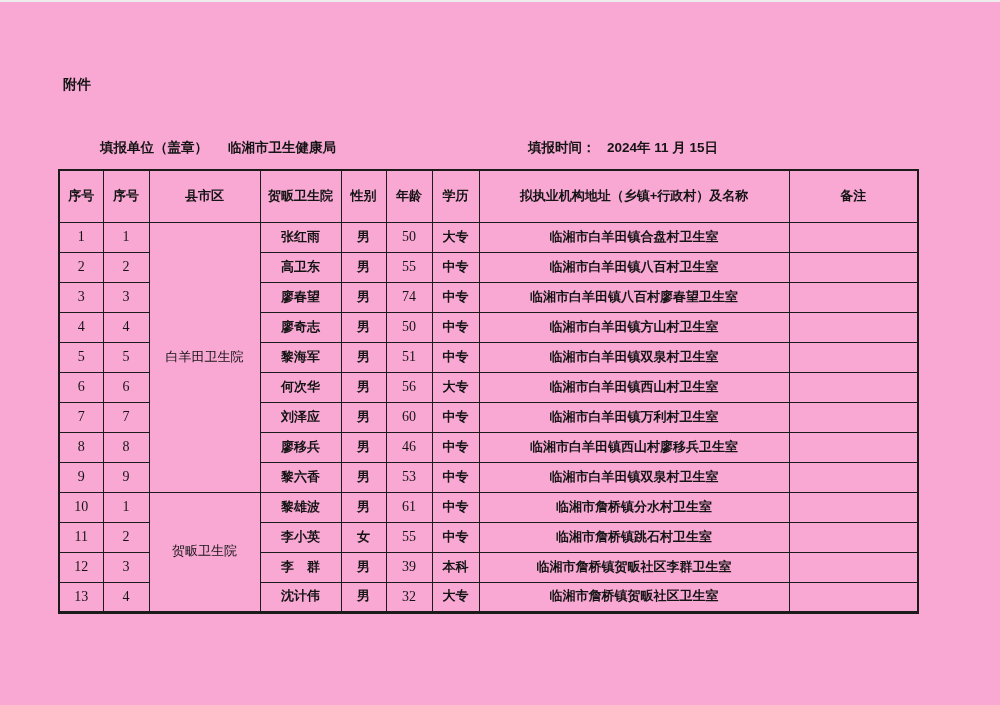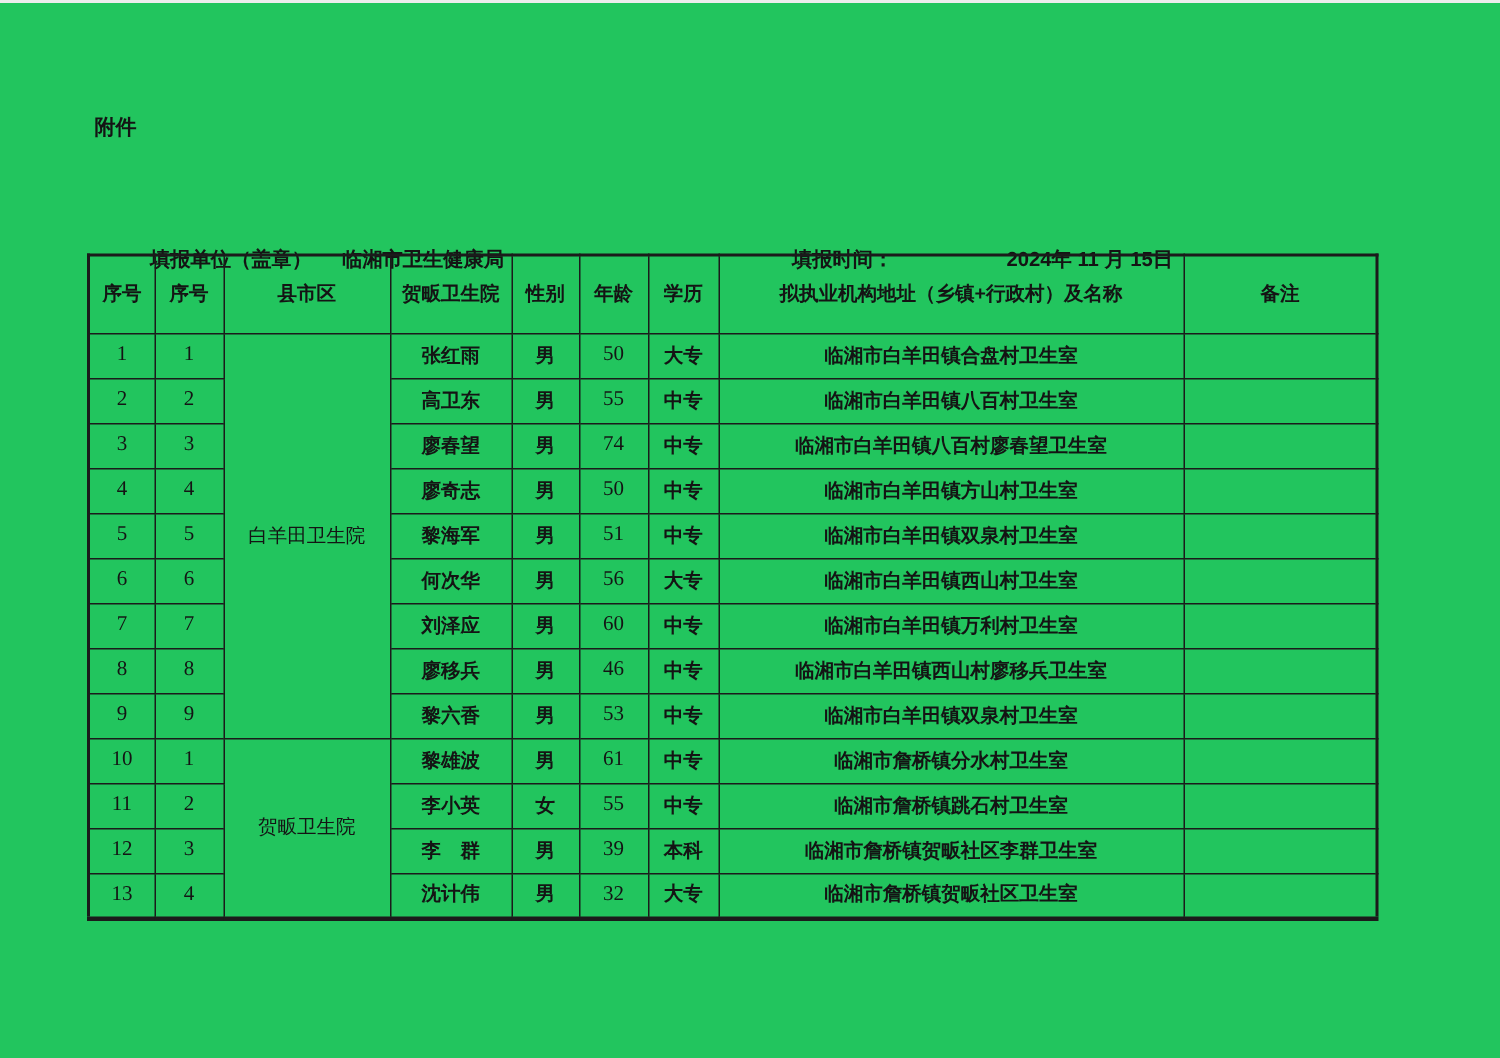--- a/index.html
+++ b/index.html
@@ -4,39 +4,39 @@
 <style>
   html, body { margin: 0; padding: 0; }
   body {
     width: 1000px; height: 705px;
     background: #ffffff;
     font-family: "Liberation Sans", sans-serif;
     color: #141414;
     position: relative;
     overflow: hidden;
   }
-  .page { position: absolute; inset: 0; background: #22c55e; }
+  .page { position: absolute; inset: 0; background: #f9a8d4; }
   .scan-edge {
     position: absolute; top: 0; left: 0; right: 0; height: 2px;
     background: #ededed;
   }
   .attachment {
     position: absolute; left: 63px; top: 76px;
     font-size: 14px; font-weight: bold;
   }
   .doc-title {
     position: absolute; left: 0; right: 0; top: 103px;
     text-align: center;
     font-size: 21px; font-weight: bold; letter-spacing: 0.5px;
   }
-  .meta-line { position: absolute; top: 139px; font-size: 13.5px; font-weight: bold; white-space: nowrap; margin-top: 25px; }
+  .meta-line { position: absolute; top: 139px; font-size: 13.5px; font-weight: bold; white-space: nowrap; }
   .m-unit-label  { left: 100px; }
   .m-unit-value  { left: 228px; }
   .m-date-label  { left: 528px; text-align: right; }
-  .m-date-value  { left: 671px; }
+  .m-date-value  { left: 607px; }
 
   table.roster {
     position: absolute; left: 58px; top: 169px;
     width: 859px;
     border-collapse: collapse;
     table-layout: fixed;
     border: 2px solid #1b1b1b;
     border-bottom-width: 3px;
   }
   .roster th, .roster td {

